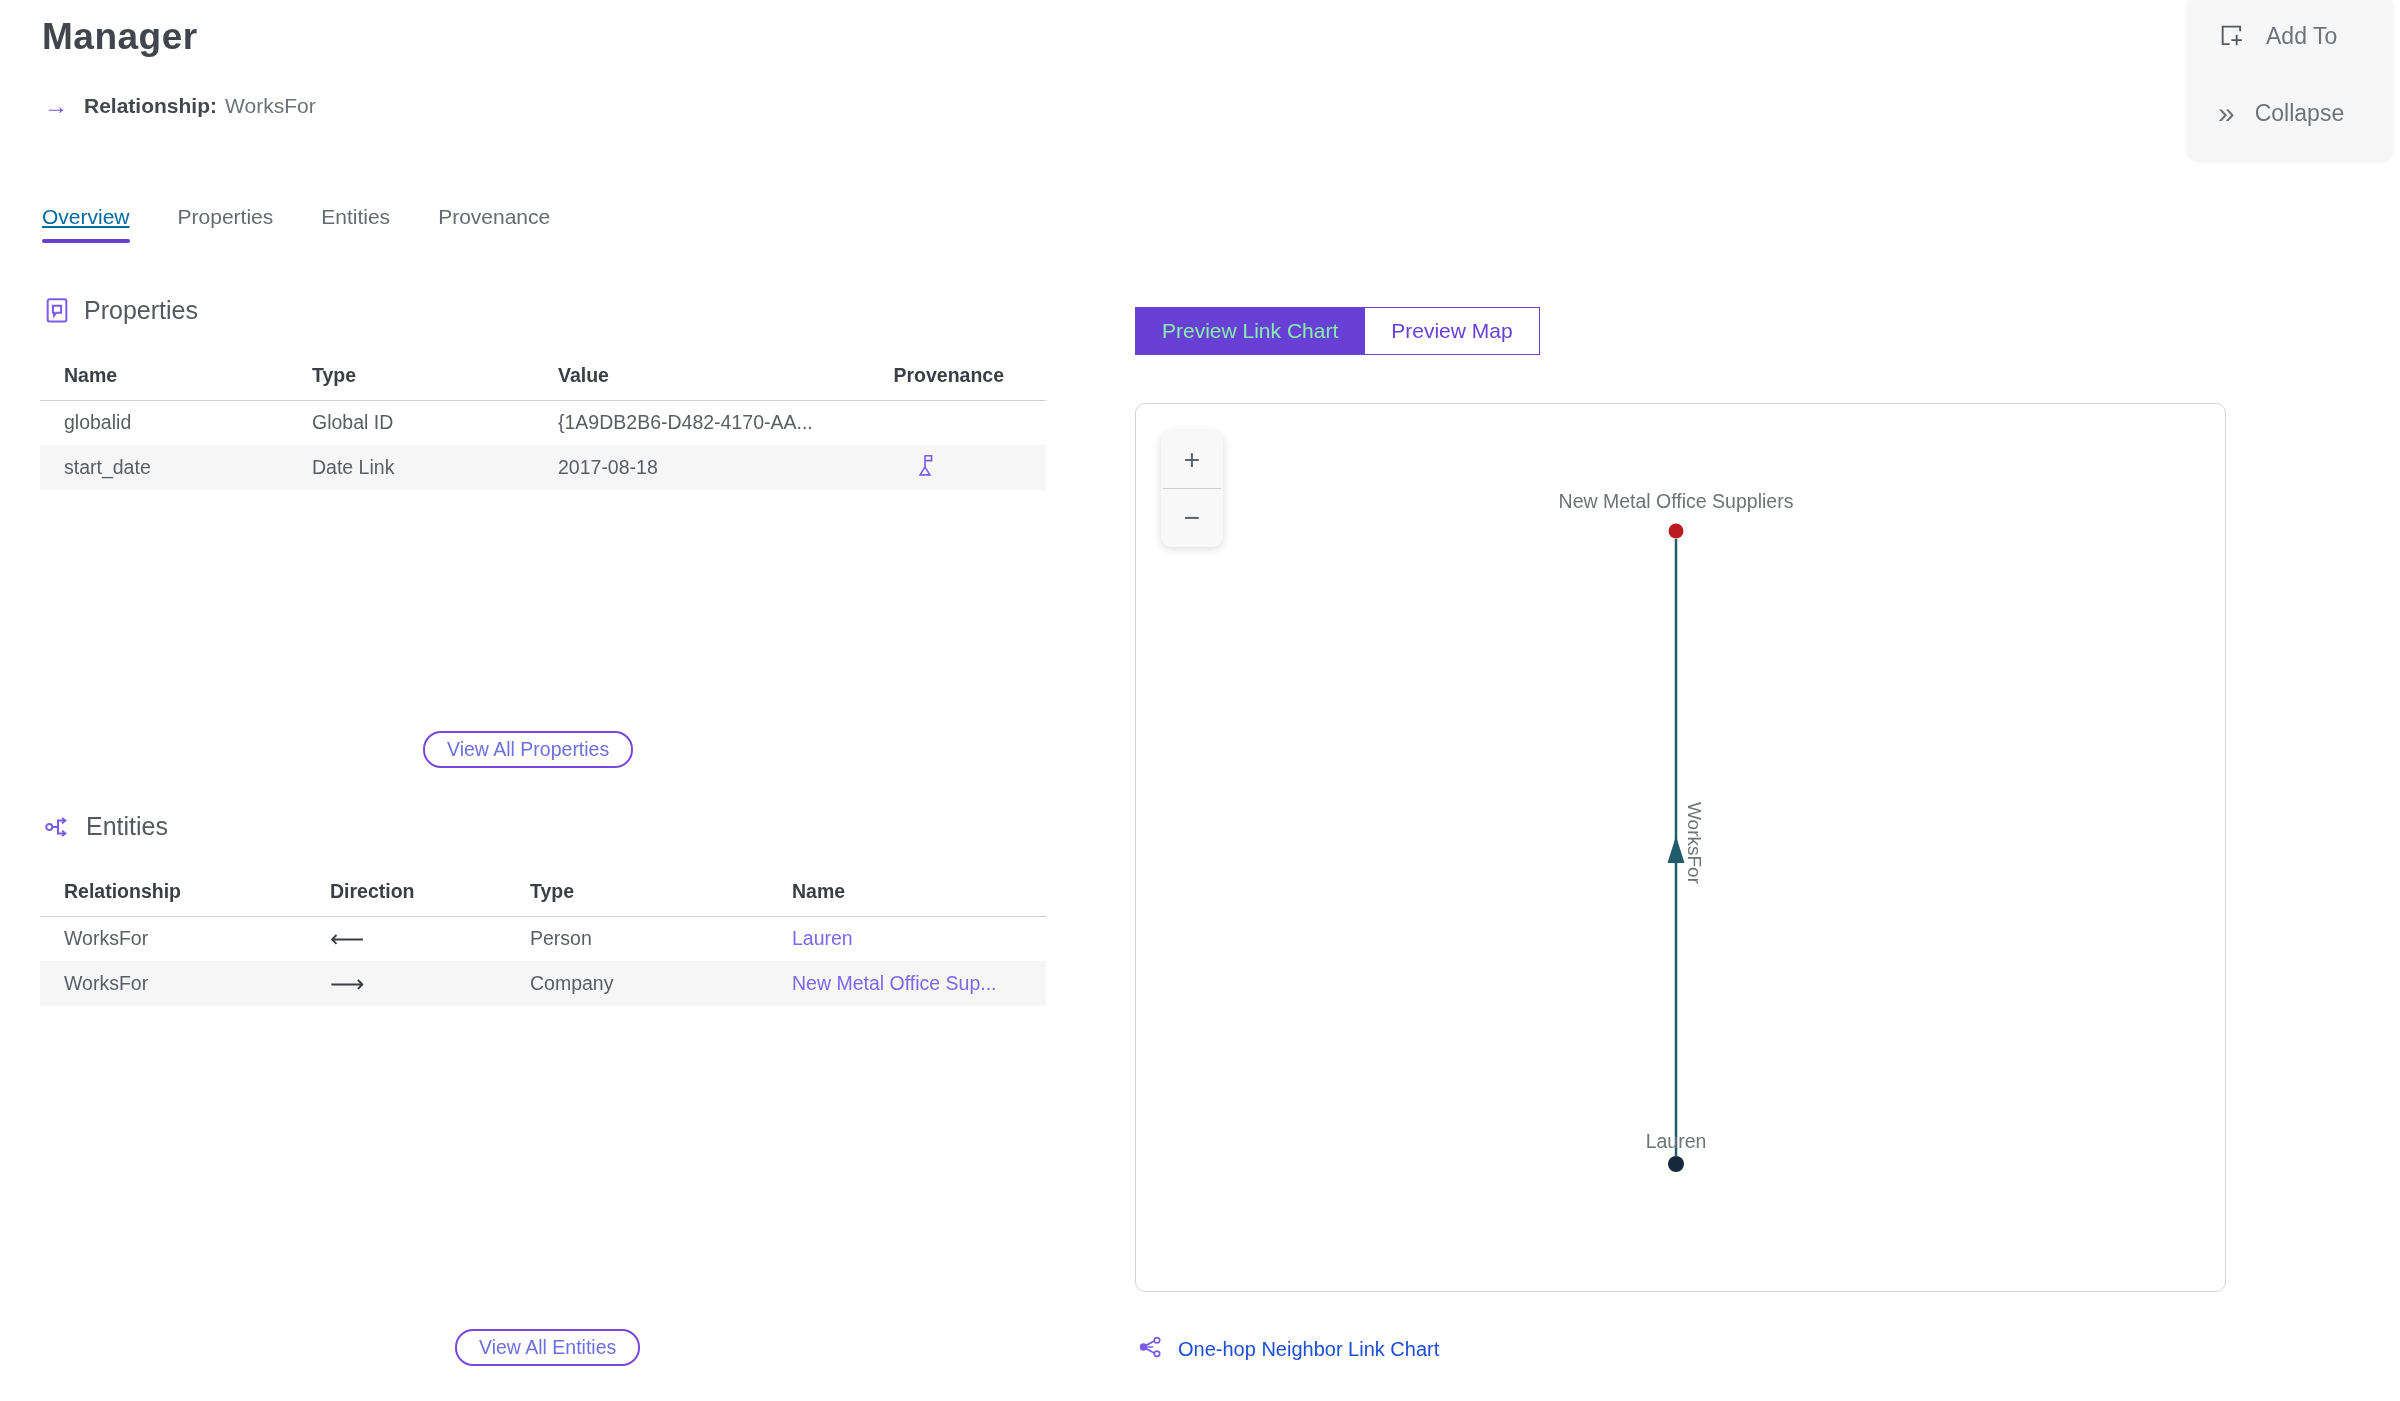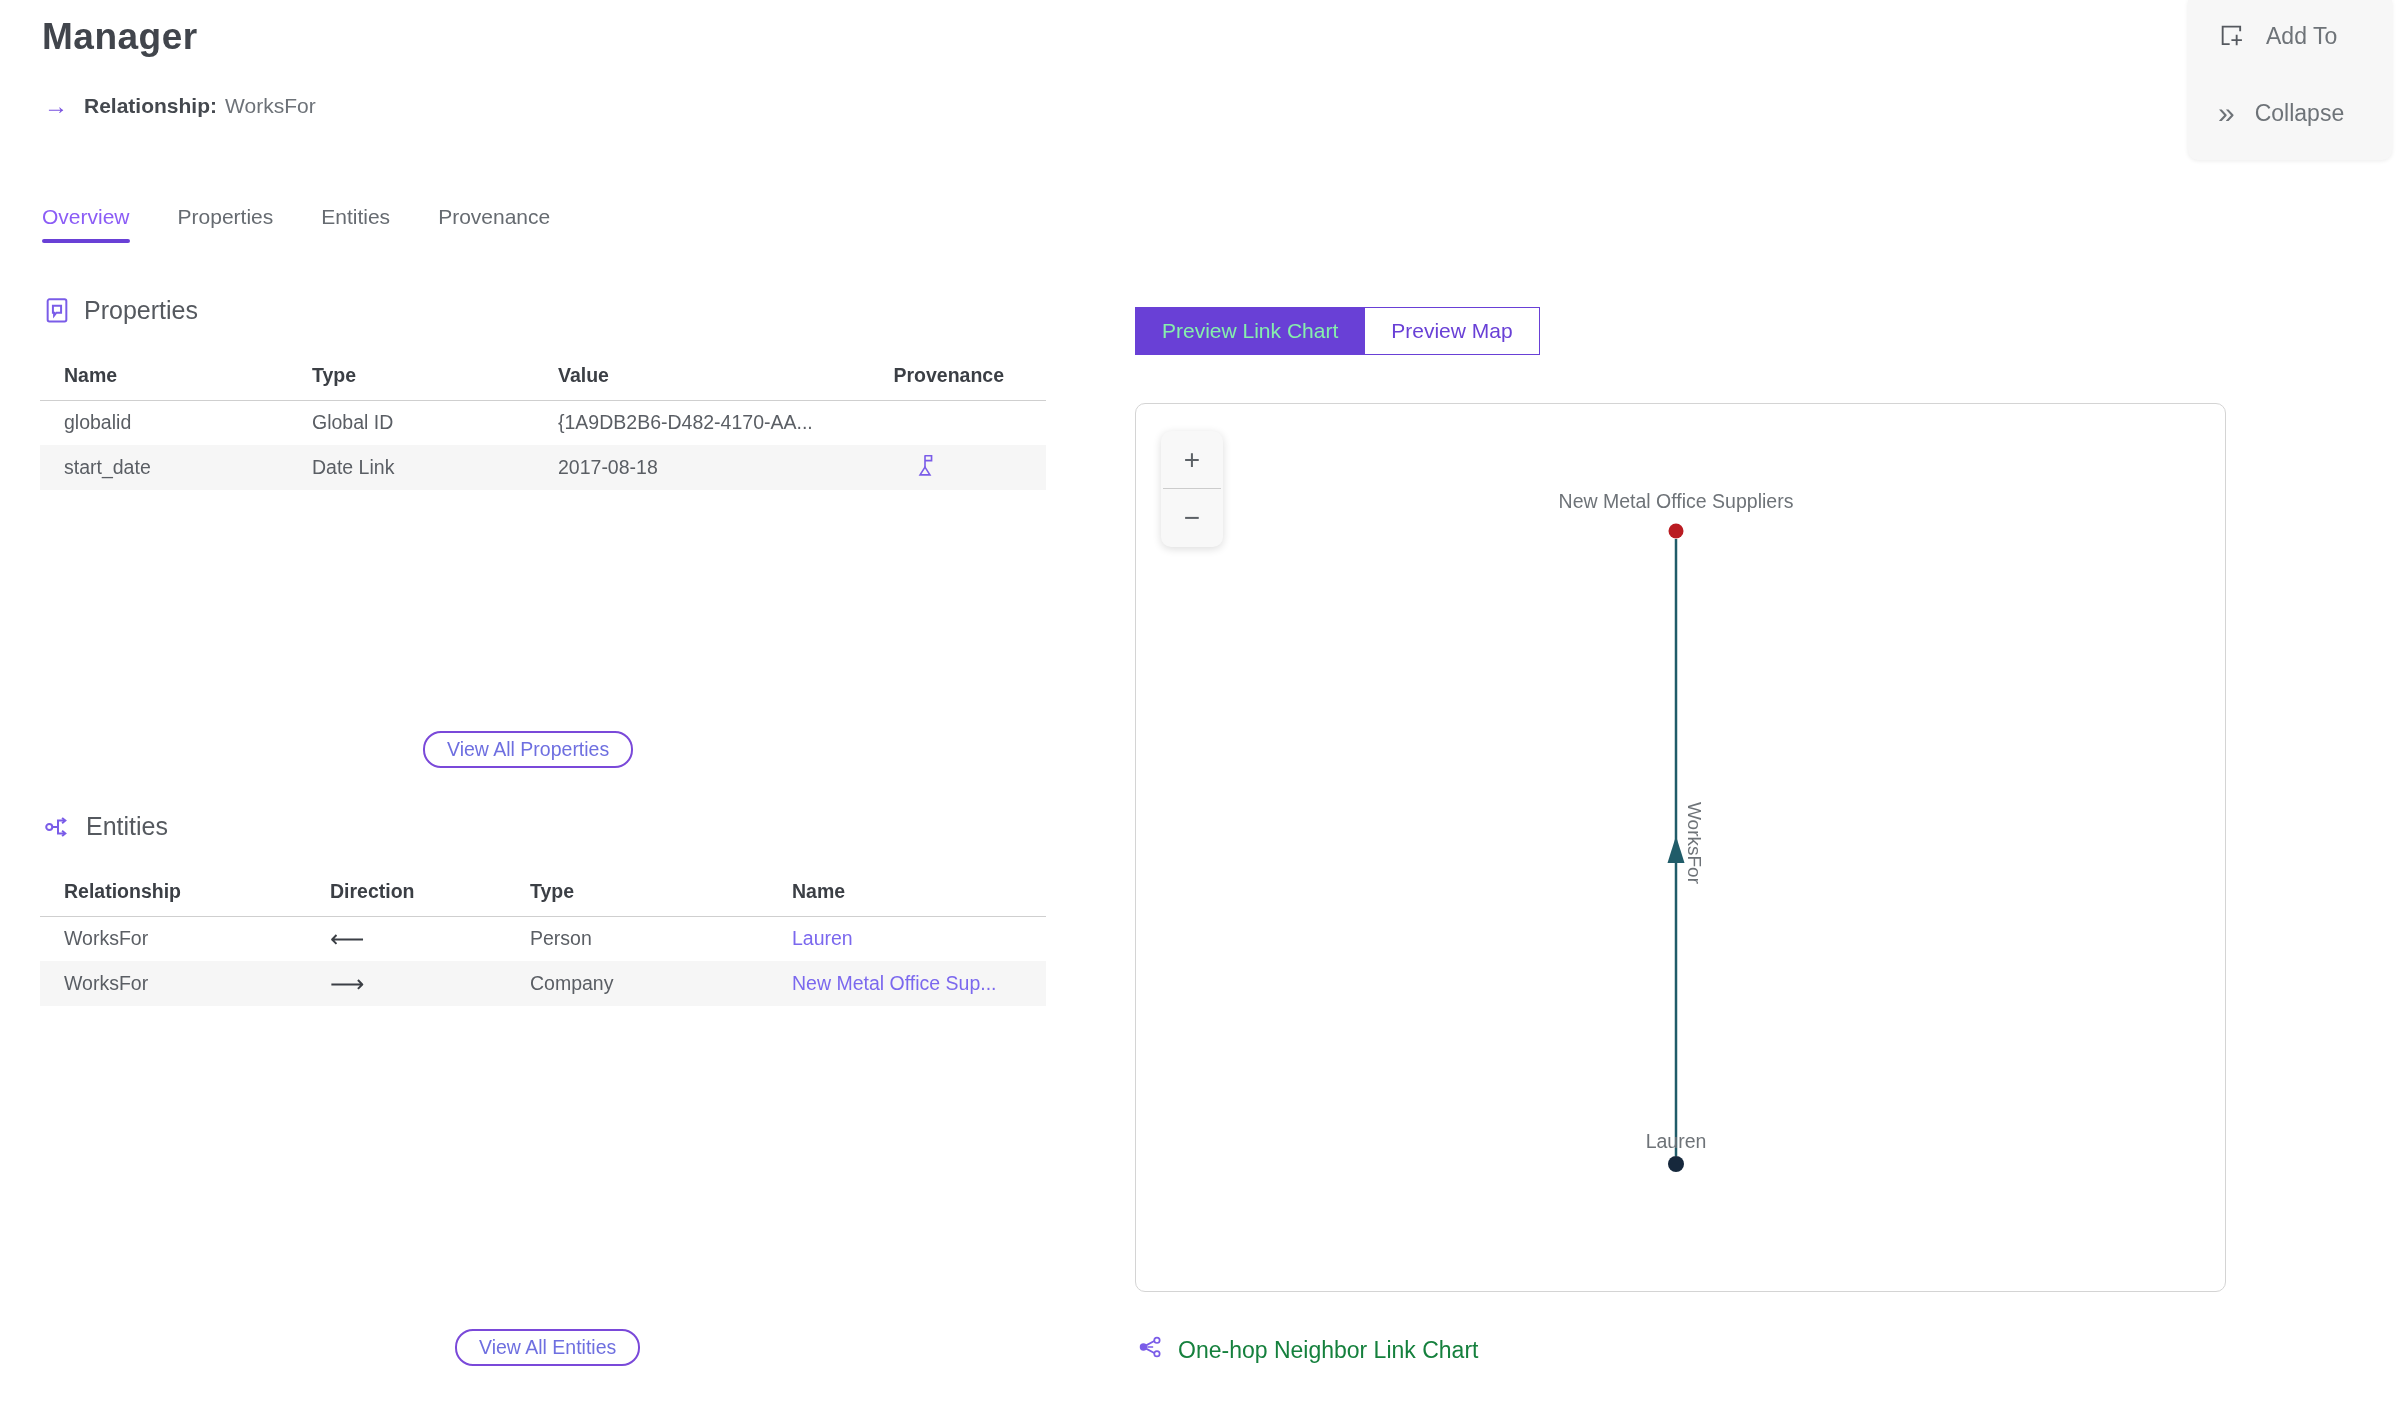--- a/index.html
+++ b/index.html
@@ -20,21 +20,21 @@
   .quick-item { position:absolute; left:30px; display:flex; align-items:center; gap:20px;
                 color:#6e7378; font-size:23px; cursor:pointer; }
   .quick-item.add { top:22px; }
   .quick-item.col { top:98px; }
   .quick-item svg { display:block; }
   .dbl-chev { font-size:30px; color:#6e7378; line-height:1; }
 
   
   .tabs { left:42px; top:205px; display:flex; gap:48px; font-size:21px; }
   .tab { color:#666b71; padding-bottom:14px; position:relative; cursor:pointer; }
-  .tab.active { color:#8b5cf6; }
+  .tab.active { color:#0369a1;text-decoration:underline; }
   .tab.active::after { content:""; position:absolute; left:0; right:0; bottom:0; height:4px;
                        background:#6940d6; border-radius:2px; }
 
   
   .sec-head { display:flex; align-items:center; gap:14px; font-size:25px; color:#55595f; }
   .sec-head svg { display:block; }
 
   
   table { border-collapse:collapse; table-layout:fixed; font-size:19.5px; color:#5a5e64; }
   th { text-align:left; font-weight:700; color:#3b3f45; font-size:19.5px; }
@@ -68,21 +68,21 @@
   
   .chart-card { left:1135px; top:403px; width:1091px; height:889px; background:#fff;
                 border:1px solid #d4d4d4; border-radius:10px; }
   .zoomctl { position:absolute; left:25px; top:27px; width:62px; height:116px;
              background:#f8f8f8; border-radius:10px; box-shadow:0 2px 8px rgba(0,0,0,.14); }
   .zoomctl .zbtn { height:57px; display:flex; align-items:center; justify-content:center;
                    font-size:28px; color:#5c6166; cursor:pointer; }
   .zoomctl .zdiv { height:1px; background:#cccccc; margin:0 2px; }
 
   .caption { left:1138px; top:1335px; display:flex; align-items:center; gap:14px;
-             font-size:23px; color:#15803d; }
+             font-size:20px; color:#1d4ed8; }
 </style>
 </head>
 <body>
 
 <div class="abs page-title">Manager</div>
 <div class="abs subtitle">
   <span class="rel-arrow">→</span>
   <span class="rel-label">Relationship:</span>
   <span class="rel-value">WorksFor</span>
 </div>

